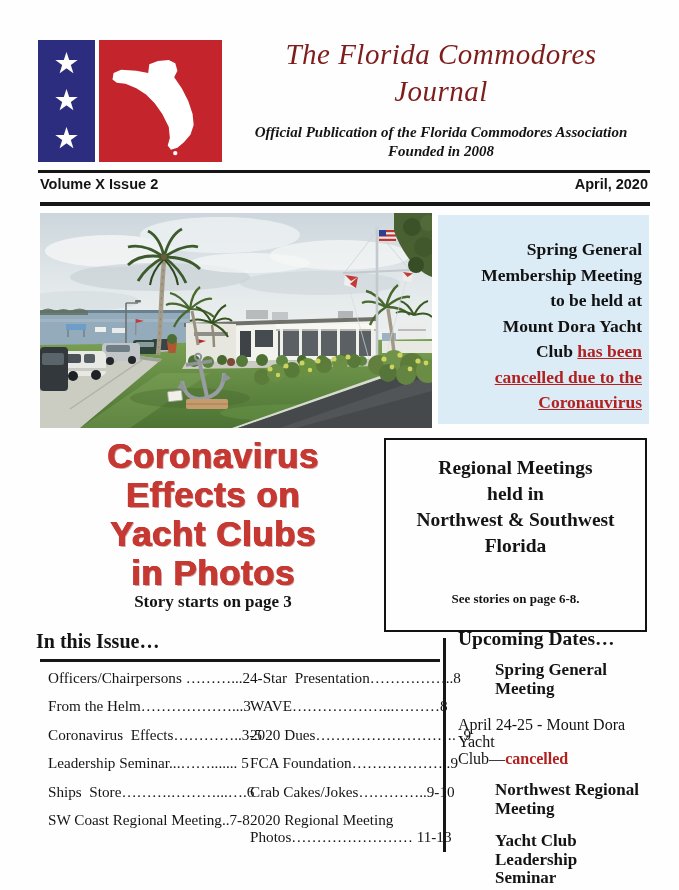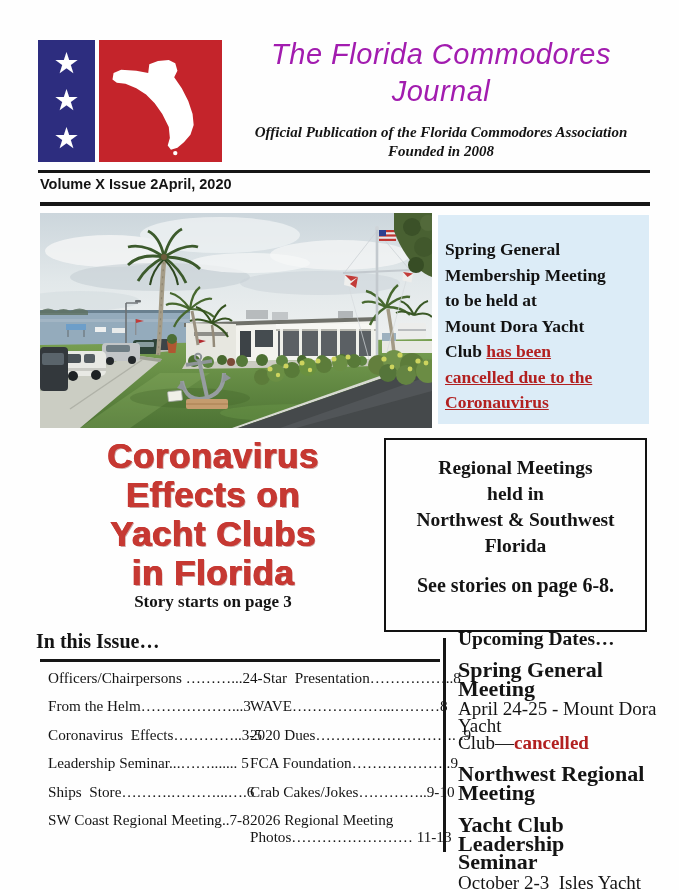--- a/index.html
+++ b/index.html
@@ -8,65 +8,65 @@
     font-family:"Liberation Serif",serif;color:var(--ink,#141414);overflow:hidden;
   }
   
   .flag{position:absolute;left:38px;top:40px;width:184px;height:122px;display:flex;}
   .flag-blue{width:57px;background:var(--flag-blue,#2d2d7f);display:flex;flex-direction:column;
     align-items:center;justify-content:space-around;padding:5px 0;}
   .flag-star{color:#fff;font-size:29px;line-height:1;font-family:"DejaVu Sans",sans-serif;}
   .flag-red{flex:1;margin-left:4px;background:var(--flag-red,#c4242b);position:relative;}
   .flag-red svg{position:absolute;left:6%;top:4%;width:88%;height:92%;}
   .title-block{position:absolute;left:232px;top:36px;width:418px;text-align:center;}
-  .journal-title{font-family:Liberation Sans, sans-serif;font-style:italic;font-size:29px;
-    line-height:37px;white-space:pre-line;color:#a21caf;letter-spacing:.5px;}
+  .journal-title{font-family:Liberation Serif, serif;font-style:italic;font-size:29px;
+    line-height:37px;white-space:pre-line;color:#7f1d1d;letter-spacing:.5px;}
   .journal-subtitle{margin-top:13px;font-weight:bold;font-style:italic;font-size:15px;
     line-height:19px;white-space:pre-line;}
   .rule{position:absolute;background:#161616;}
   .rule-header{left:38px;top:170px;width:612px;height:3px;}
   .volume-row{position:absolute;left:40px;top:176px;width:608px;display:flex;
-    justify-content:flex-start;font-family:"Liberation Sans",sans-serif;
+    justify-content:space-between;font-family:"Liberation Sans",sans-serif;
     font-weight:bold;font-size:14.5px;}
   .rule-photo{left:40px;top:202px;width:610px;height:4px;}
   
   .photo{position:absolute;left:40px;top:213px;width:392px;height:215px;}
   .photo svg{display:block;}
   
   .notice{position:absolute;left:438px;top:215px;width:211px;height:209px;
     background:var(--notice-bg,#dcecf7);box-sizing:border-box;padding:22px 7px 0;
-    text-align:left;font-weight:bold;font-size:17.5px;line-height:25.5px;}
+    text-align:right;font-weight:bold;font-size:17.5px;line-height:25.5px;}
   .notice-black{white-space:pre-line;color:#121212;}
   .notice-red{white-space:pre-line;color:var(--cancel-red,#b22525);text-decoration:underline;}
   
   .headline{position:absolute;left:40px;top:436px;width:346px;text-align:center;
     font-family:"Liberation Sans",sans-serif;font-weight:900;font-size:35px;line-height:39px;
     color:var(--headline-red,#c63832);white-space:pre-line;letter-spacing:.5px;
     text-shadow:.7px 0 currentColor,-.4px 0 currentColor,1.3px 1.3px 0 rgba(130,25,22,.4);}
   .kicker{position:absolute;left:40px;top:592px;width:346px;text-align:center;
     font-weight:bold;font-size:17px;}
   
   .regional-box{position:absolute;left:384px;top:438px;width:263px;height:194px;
     border:2.5px solid #121212;box-sizing:border-box;text-align:center;padding-top:15px;}
   .regional-lines{font-weight:bold;font-size:19.5px;line-height:26px;white-space:pre-line;}
-  .regional-note{margin-top:15px;font-weight:bold;font-size:20px;}
+  .regional-note{margin-top:32px;font-weight:bold;font-size:13px;}
   
   .toc-heading{position:absolute;left:36px;top:630px;font-size:20px;font-weight:bold;}
   .toc-rule{left:40px;top:659px;width:400px;height:3px;}
   .toc-col{position:absolute;top:669px;}
   .toc-col-left{left:48px;width:198px;}
   .toc-col-right{left:250px;width:194px;}
   .toc-item{font-size:15.2px;line-height:17px;margin-bottom:11.4px;white-space:pre;}
   .toc-divider{left:443px;top:638px;width:3px;height:214px;}
   
   .upcoming{position:absolute;left:458px;top:628px;width:202px;}
   .upcoming-heading{font-size:19.5px;font-weight:bold;margin-bottom:11px;}
   .event{margin-bottom:14px;}
-  .event-title{font-weight:bold;font-size:22px;line-height:18.5px;white-space:pre-line;}
-  .event-detail{font-size:19px;line-height:17px;margin-top:2px;}
+  .event-title{font-weight:bold;font-size:17px;line-height:18.5px;white-space:pre-line;margin-left:37px;}
+  .event-detail{font-size:16px;line-height:17px;margin-top:18px;}
   .event-detail .detail-black{white-space:pre-line;}
   .event-detail .detail-red{color:var(--cancel-red,#b22525);font-weight:bold;}
 </style>
 </head>
 <body>
 
 <div class="page">
 
   <div class="flag">
     <div class="flag-blue">
@@ -345,21 +345,21 @@
 to be held at
 Mount Dora Yacht
 Club&nbsp;</span><span class="notice-red">has been
 cancelled due to the
 Coronauvirus</span>
   </div>
 
   <div class="headline">Coronavirus
 Effects on
 Yacht Clubs
-in Florida</div>
+in Photos</div>
   <div class="kicker">Story starts on page 3</div>
 
   <div class="regional-box">
     <div class="regional-lines">Regional Meetings
 held in
 Northwest &amp; Southwest
 Florida</div>
     <div class="regional-note">See stories on page 6-8.</div>
   </div>
 
@@ -372,21 +372,21 @@
     <div class="toc-item">Leadership Seminar...……....... 5</div>
     <div class="toc-item">Ships  Store……….………...….6</div>
     <div class="toc-item">SW Coast Regional Meeting..7-8</div>
   </div>
   <div class="toc-col toc-col-right">
     <div class="toc-item">4-Star  Presentation……………..8</div>
     <div class="toc-item">WAVE………………...………8</div>
     <div class="toc-item">2020 Dues………………………. .9</div>
     <div class="toc-item">FCA Foundation………………..9</div>
     <div class="toc-item">Crab Cakes/Jokes…………..9-10</div>
-    <div class="toc-item">2026 Regional Meeting
+    <div class="toc-item">2020 Regional Meeting
 Photos…………………… 11-13</div>
   </div>
   <div class="rule toc-divider"></div>
 
   <div class="upcoming">
     <div class="upcoming-heading">Upcoming Dates…</div>
     <div class="event">
       <div class="event-title">Spring General Meeting</div>
       <div class="event-detail"><span class="detail-black">April 24-25 - Mount Dora Yacht
 Club—</span><span class="detail-red">cancelled</span></div>

